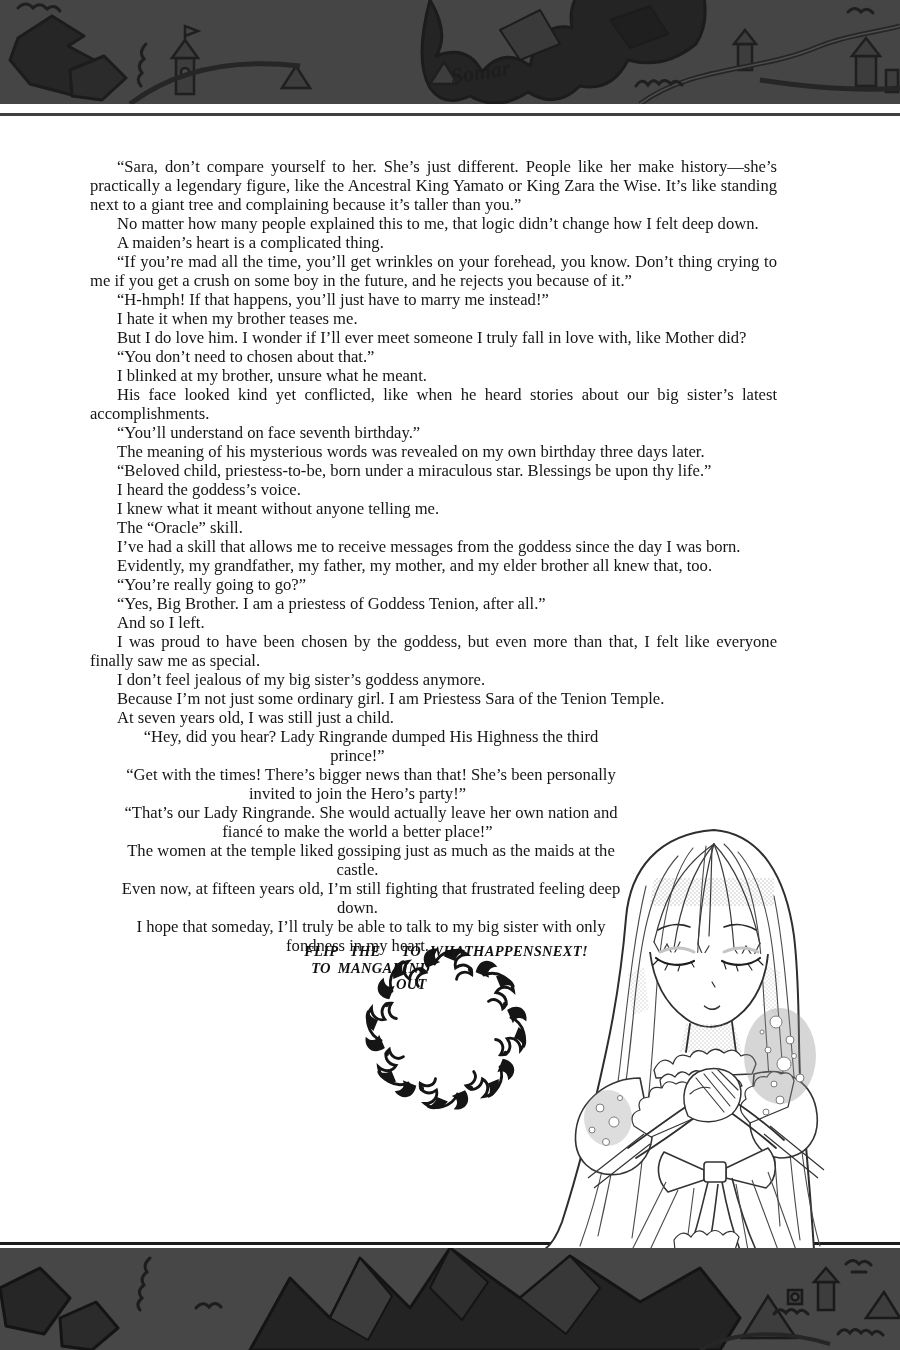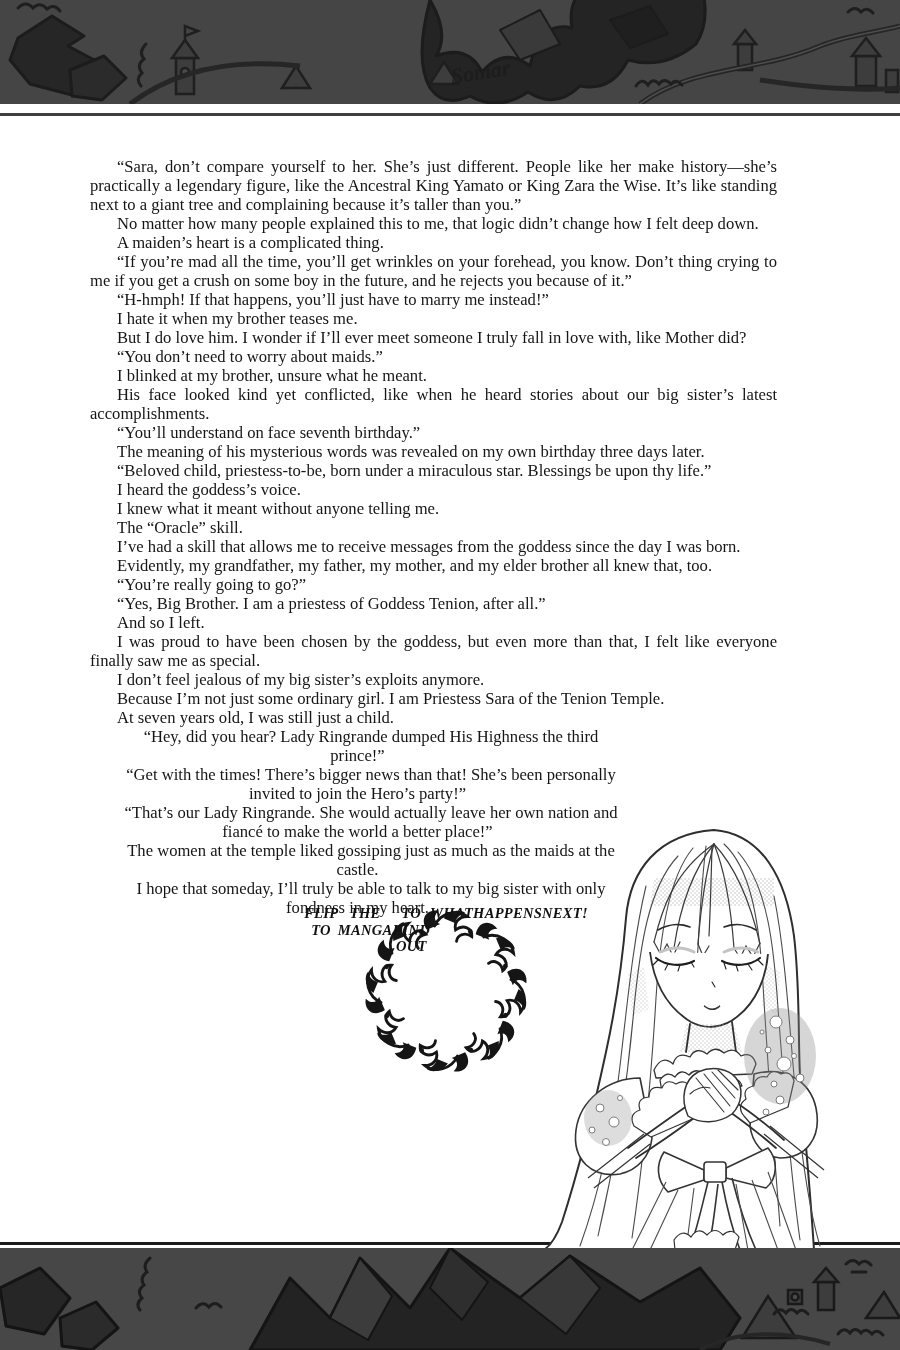--- a/index.html
+++ b/index.html
@@ -86,43 +86,44 @@
 <div id="top-rule"></div>
 
 <div id="story">
     <p><span>“Sara, don’t compare yourself to her. She’s just different. People like her make history—she’s practically a legendary figure, like the Ancestral King Yamato or King Zara the Wise. It’s like standing next to a giant tree and complaining because it’s taller than you.”</span></p>
     <p><span>No matter how many people explained this to me, that logic didn’t change how I felt deep down.</span></p>
     <p><span>A maiden’s heart is a complicated thing.</span></p>
     <p><span>“If you’re mad all the time, you’ll get wrinkles on your forehead, you know. Don’t thing crying to me if you get a crush on some boy in the future, and he rejects you because of it.”</span></p>
     <p><span>“H-hmph! If that happens, </span><span class="it">you’ll</span><span> just have to marry me instead!”</span></p>
     <p><span>I hate it when my brother teases me.</span></p>
     <p><span>But I do love him. I wonder if I’ll ever meet someone I truly fall in love with, like Mother did?</span></p>
-    <p><span>“You don’t need to worry about maids.”</span></p>
+    <p><span>“You don’t need to chosen about that.”</span></p>
     <p><span>I blinked at my brother, unsure what he meant.</span></p>
     <p><span>His face looked kind yet conflicted, like when he heard stories about our big sister’s latest accomplishments.</span></p>
     <p><span>“You’ll understand on face seventh birthday.”</span></p>
     <p><span>The meaning of his mysterious words was revealed on my own birthday three days later.</span></p>
     <p><span class="it">“Beloved child, priestess-to-be, born under a miraculous star. Blessings be upon thy life.”</span></p>
     <p><span>I heard the goddess’s voice.</span></p>
     <p><span>I knew what it meant without anyone telling me.</span></p>
     <p><span>The “Oracle” skill.</span></p>
     <p><span>I’ve had a skill that allows me to receive messages from the goddess since the day I was born.</span></p>
     <p><span>Evidently, my grandfather, my father, my mother, and my elder brother all knew that, too.</span></p>
     <p><span>“You’re really going to go?”</span></p>
     <p><span>“Yes, Big Brother. I am a priestess of Goddess Tenion, after all.”</span></p>
     <p><span>And so I left.</span></p>
     <p><span>I was proud to have been chosen by the goddess, but even more than that, I felt like everyone finally saw me as special.</span></p>
-    <p><span>I don’t feel jealous of my big sister’s exploits anymore.</span></p>
+    <p><span>I don’t feel jealous of my big sister’s goddess anymore.</span></p>
     <p><span>Because I’m not just some ordinary girl. I am Priestess Sara of the Tenion Temple.</span></p>
     <p><span>At seven years old, I was still just a child.</span></p>
     <div class="illu-spacer"></div>
     <p class="rag"><span class="it">“Hey, did you hear? Lady Ringrande dumped His Highness the third prince!”</span></p>
     <p class="rag"><span class="it">“Get with the times! There’s bigger news than that! She’s been personally invited to join the Hero’s party!”</span></p>
     <p class="rag"><span class="it">“That’s our Lady Ringrande. She would actually leave her own nation and fiancé to make the world a better place!”</span></p>
     <p class="rag"><span>The women at the temple liked gossiping just as much as the maids at the castle.</span></p>
+    <p class="rag"><span>Even now, at fifteen years old, I’m still fighting that frustrated feeling deep down.</span></p>
     <p class="rag"><span>I hope that someday, I’ll truly be able to talk to my big sister with only fondness in my heart.</span></p>
   <div id="ornament">
     <svg viewBox="0 0 180 180">
       <defs>
         <g id="fl">
           <path d="M78,22 C84,8 102,4 112,12 C104,12 98,18 100,26 C108,20 118,24 117,33 C110,28 102,31 101,38" fill="none" stroke="#151515" stroke-width="3" stroke-linecap="round"></path>
           <path d="M70,26 C62,14 70,4 82,6 C76,12 78,18 84,20 Z" fill="#151515"></path>
           <path d="M88,14 C94,6 104,4 110,8 C104,10 100,14 100,19 Z" fill="#151515"></path>
           <circle cx="64" cy="28" r="2.5" fill="#151515"></circle>
         </g>

